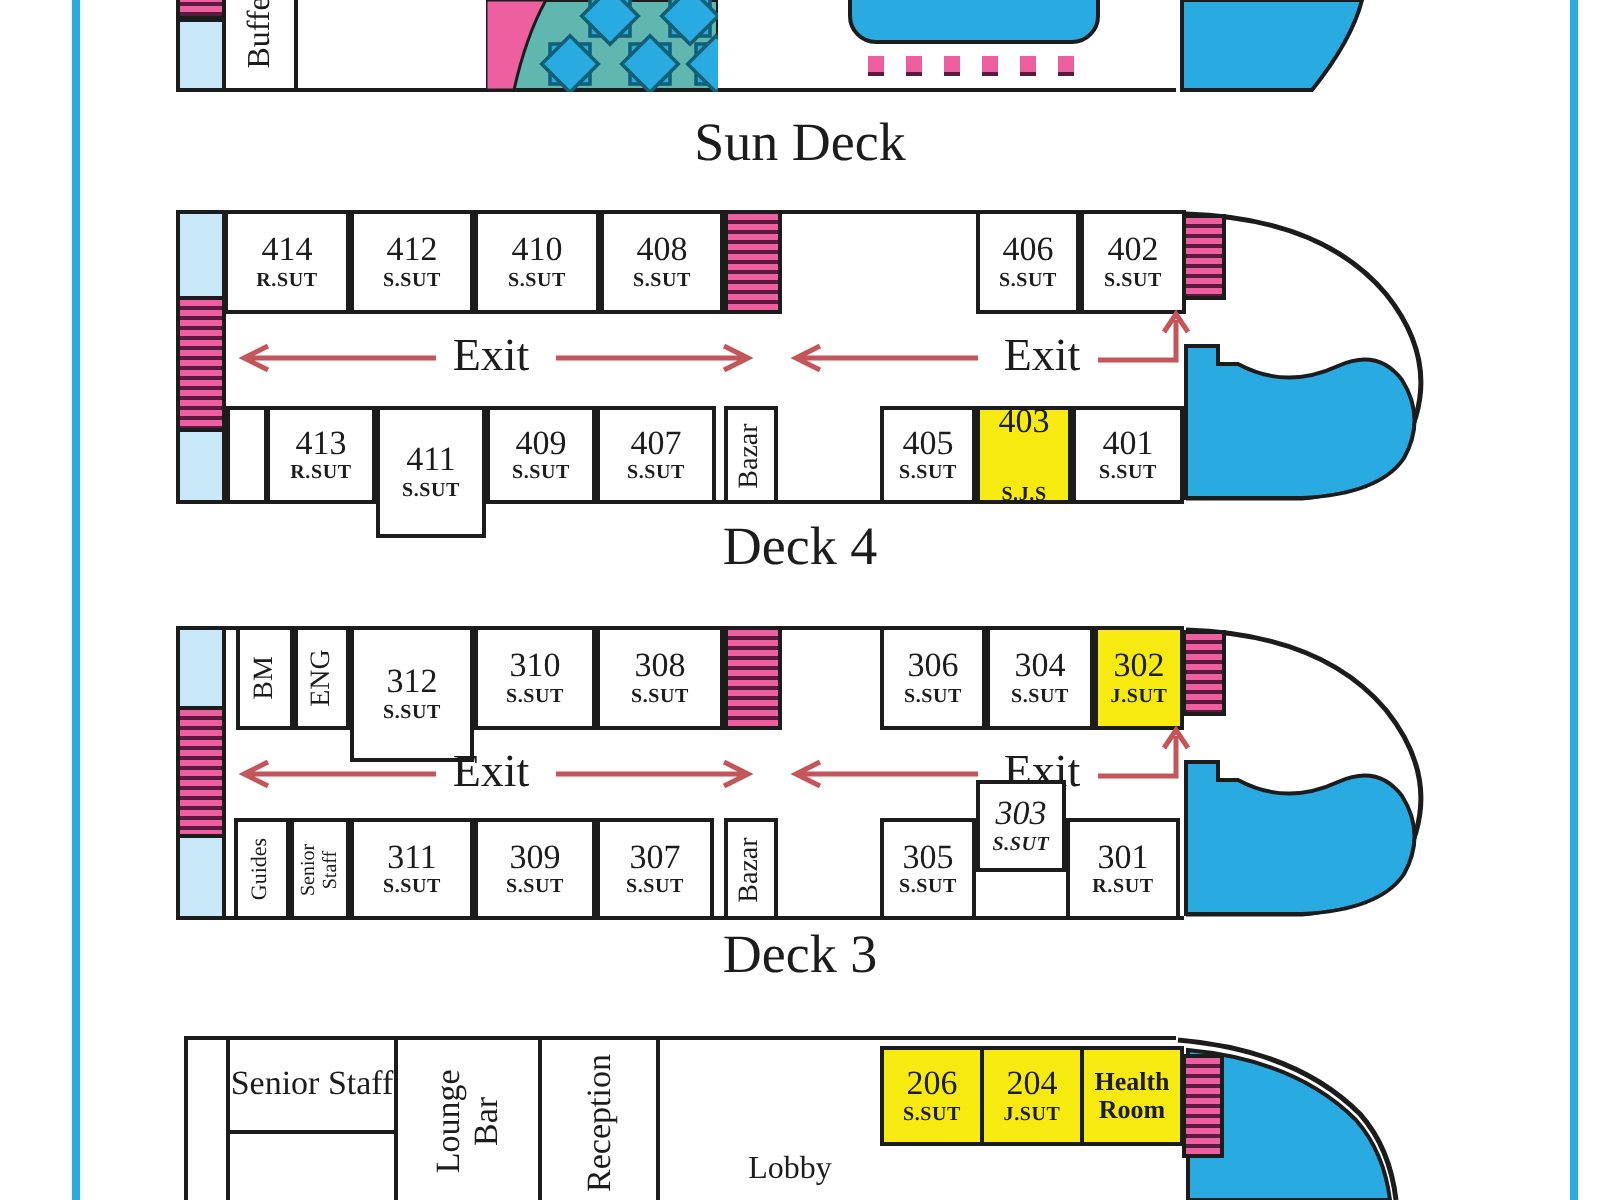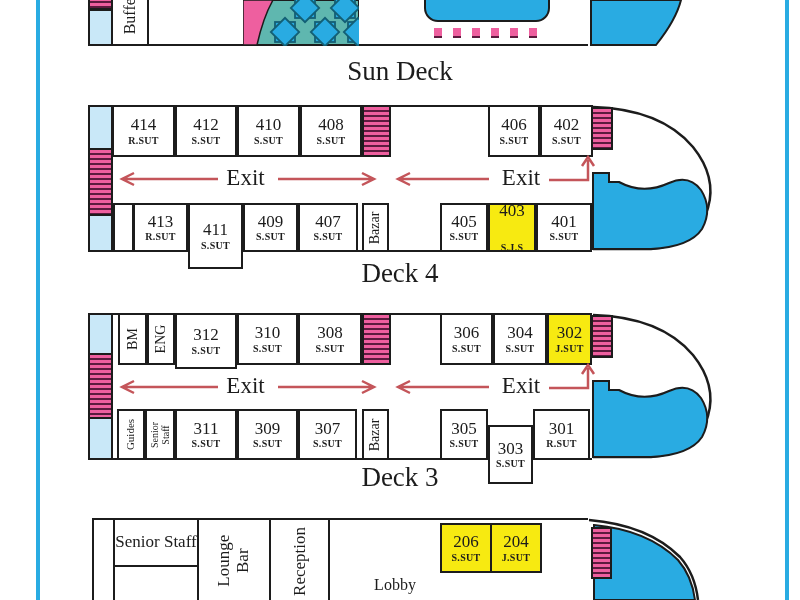--- a/index.html
+++ b/index.html
@@ -188,21 +188,21 @@
   <div class="abs cab" style="left:88px;top:313px;width:25px;height:42px;"></div>
   <div class="abs stairs" style="left:88px;top:353px;width:25px;height:66px;"></div>
   <div class="abs cab" style="left:88px;top:417px;width:25px;height:43px;"></div>
 
   <div class="abs vcell" style="left:118px;top:313px;width:29px;height:52px;">
     <span class="vtext" style="font-size:14px;">BM</span>
   </div>
   <div class="abs vcell" style="left:147px;top:313px;width:28px;height:52px;">
     <span class="vtext" style="font-size:14px;">ENG</span>
   </div>
-  <div class="abs cell room" style="left:175px;top:313px;width:62px;height:56px;">
+  <div class="abs cell room" style="left:175px;top:313px;width:62px;height:68px;">
     <div class="num">312</div>
     <div class="typ">S.SUT</div>
   </div>
   <div class="abs cell room" style="left:237px;top:313px;width:61px;height:52px;">
     <div class="num">310</div>
     <div class="typ">S.SUT</div>
   </div>
   <div class="abs cell room" style="left:298px;top:313px;width:64px;height:52px;">
     <div class="num">308</div>
     <div class="typ">S.SUT</div>
@@ -256,21 +256,21 @@
     <div class="num">307</div>
     <div class="typ">S.SUT</div>
   </div>
   <div class="abs vcell" style="left:362px;top:409px;width:27px;height:51px;">
     <span class="vtext" style="font-size:14px;">Bazar</span>
   </div>
   <div class="abs cell room" style="left:440px;top:409px;width:48px;height:51px;">
     <div class="num">305</div>
     <div class="typ">S.SUT</div>
   </div>
-  <div class="abs cell room" style="left:488px;top:425px;width:45px;height:59px;">
+  <div class="abs cell room" style="left:488px;top:390px;width:45px;height:46px;font-style:italic;">
     <div class="num">303</div>
     <div class="typ">S.SUT</div>
   </div>
   <div class="abs cell room" style="left:533px;top:409px;width:57px;height:51px;">
     <div class="num">301</div>
     <div class="typ">R.SUT</div>
   </div>
 
   <div class="abs deck-label" style="left:300px;top:464px;width:200px;">Deck 3</div>
 
@@ -297,15 +297,18 @@
   <div class="abs" style="left:345px;top:576px;width:100px;font-size:16px;text-align:center;">Lobby</div>
 
   <div class="abs cell room yellow" style="left:440px;top:523px;width:52px;height:50px;">
     <div class="num">206</div>
     <div class="typ">S.SUT</div>
   </div>
   <div class="abs cell room yellow" style="left:490px;top:523px;width:52px;height:50px;">
     <div class="num">204</div>
     <div class="typ">J.SUT</div>
   </div>
+  <div class="abs cell yellow" style="left:540px;top:523px;width:52px;height:50px;">
+    <div style="font-size:13px;font-weight:bold;line-height:1.1;">Health Room</div>
+  </div>
   <div class="abs stairs" style="left:591px;top:527px;width:21px;height:52px;"></div>
 
 </div>
 
 </body></html>

